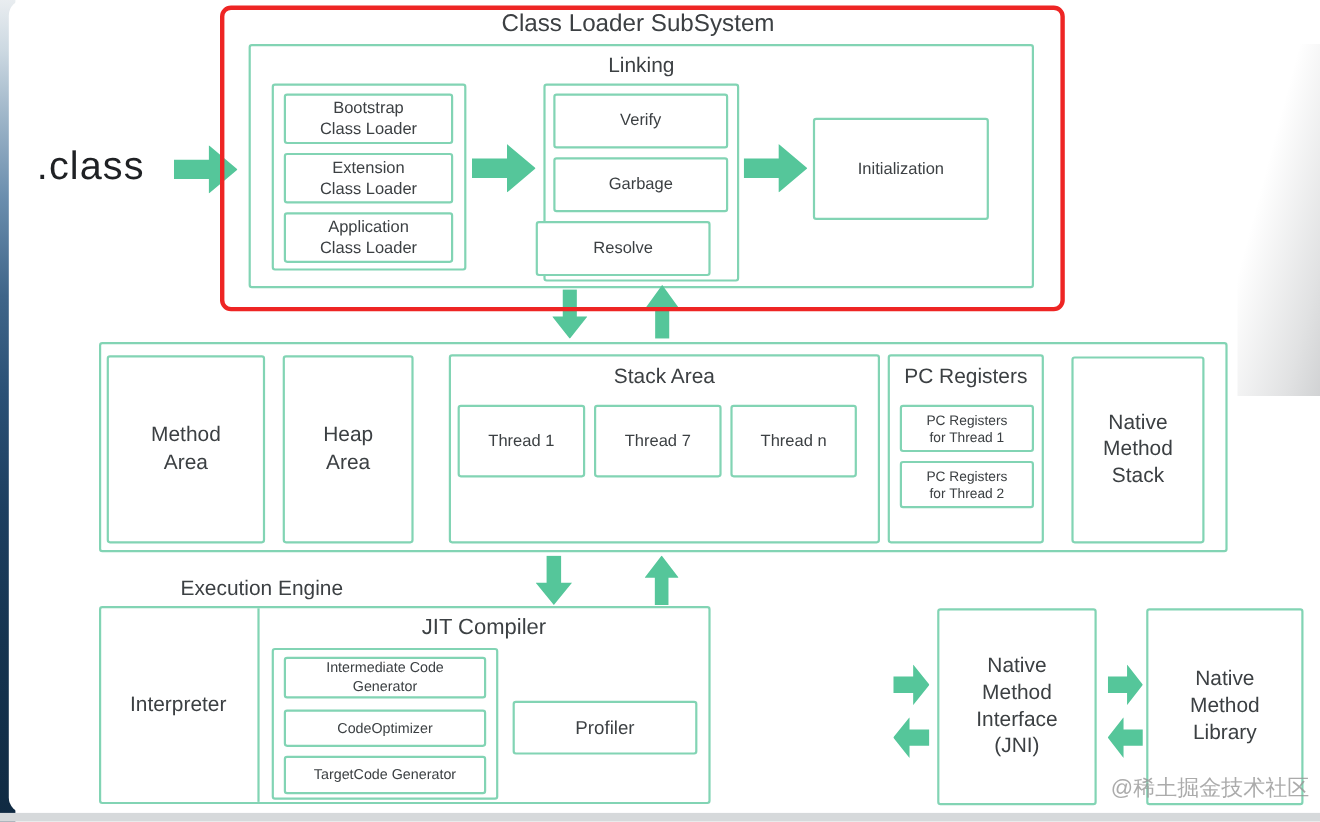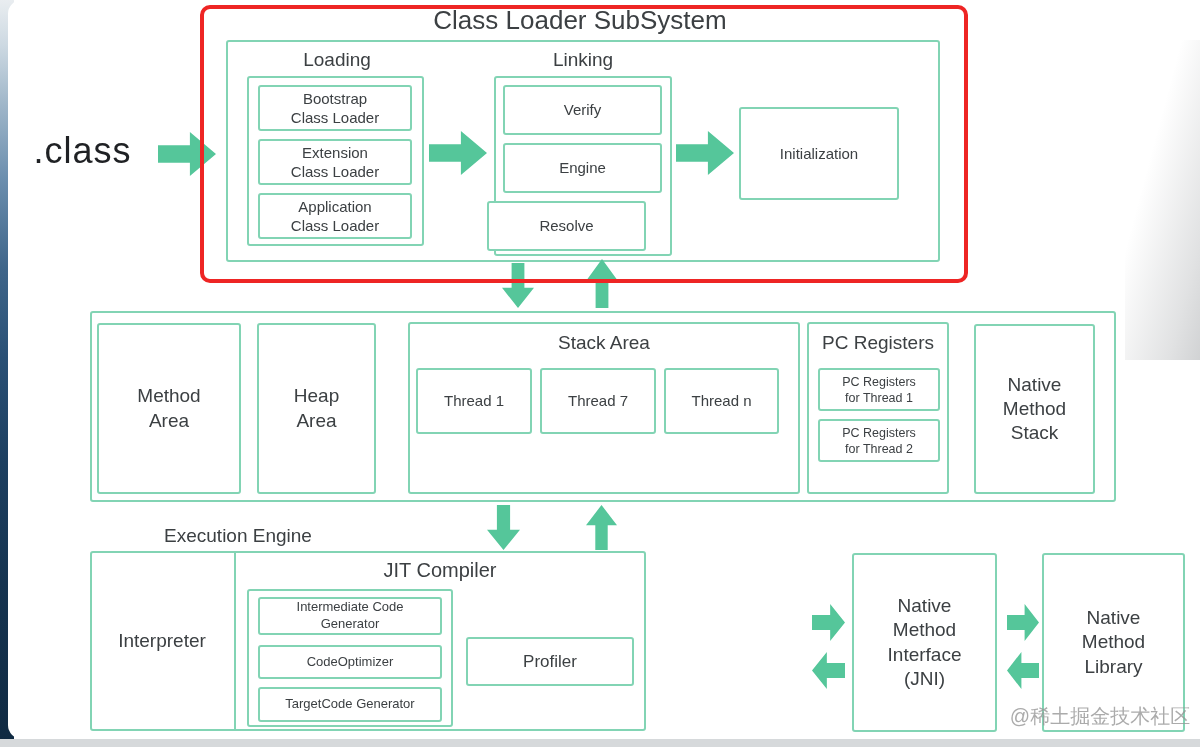--- a/index.html
+++ b/index.html
@@ -57,21 +57,21 @@
   .arrow.left  { clip-path: polygon(100% 30%, 45% 30%, 45% 0, 0 50%, 45% 100%, 45% 70%, 100% 70%); }
   .arrow.down  { clip-path: polygon(30% 0, 70% 0, 70% 55%, 100% 55%, 50% 100%, 0 55%, 30% 55%); }
   .arrow.up    { clip-path: polygon(50% 0, 100% 45%, 70% 45%, 70% 100%, 30% 100%, 30% 45%, 0 45%); }
 
   .fs12 { font-size: 12.5px; }
   .fs13 { font-size: 13px; }
   .fs15 { font-size: 15px; }
   .fs17 { font-size: 17px; }
   .fs19 { font-size: 19px; }
   .fs20 { font-size: 20px; }
-  .fs22 { font-size: 26px; }
+  .fs22 { font-size: 22px; }
 
   .class-label {
     position: absolute; left: 20px; top: 120px; width: 125px; height: 62px;
     font-size: 36px; color: #1f2124; letter-spacing: 1px;
     display: flex; align-items: center; justify-content: center;
   }
   .watermark {
     position: absolute; left: 1010px; top: 701px; width: 180px; height: 30px;
     font-size: 20px; color: rgba(150,150,150,0.8); z-index: 6;
     display: flex; align-items: center; justify-content: center; white-space: nowrap;
@@ -91,21 +91,20 @@
   <div class="bottom-strip"></div>
 
   <div class="class-label">.class</div>
   <div class="arrow right" style="left:158px; top:132px; width:58px; height:44px;"></div>
 
   <div class="red-box"></div>
   <div class="label fs22" style="left:380px; top:7px; width:400px; height:28px;">Class Loader SubSystem</div>
 
   <div class="box nofill" style="left:226px; top:40px; width:714px; height:222px;"></div>
 
-  <div class="label fs19" style="left:257px; top:47px; width:160px; height:26px;">Loading</div>
   <div class="box" style="left:247px; top:76px; width:177px; height:170px;"></div>
   <div class="box" style="left:258px; top:85px; width:154px; height:46px;">
     <div class="label fs15">Bootstrap
 Class Loader</div>
   </div>
   <div class="box" style="left:258px; top:139px; width:154px; height:46px;">
     <div class="label fs15">Extension
 Class Loader</div>
   </div>
   <div class="box" style="left:258px; top:193px; width:154px; height:46px;">
@@ -114,21 +113,21 @@
   </div>
 
   <div class="arrow right" style="left:429px; top:131px; width:58px; height:44px;"></div>
 
   <div class="label fs19" style="left:503px; top:47px; width:160px; height:26px;">Linking</div>
   <div class="box" style="left:494px; top:76px; width:178px; height:180px;"></div>
   <div class="box" style="left:503px; top:85px; width:159px; height:50px;">
     <div class="label fs15">Verify</div>
   </div>
   <div class="box" style="left:503px; top:143px; width:159px; height:50px;">
-    <div class="label fs15">Engine</div>
+    <div class="label fs15">Garbage</div>
   </div>
   <div class="box" style="left:487px; top:201px; width:159px; height:50px;">
     <div class="label fs15">Resolve</div>
   </div>
 
   <div class="arrow right" style="left:676px; top:131px; width:58px; height:44px;"></div>
 
   <div class="box" style="left:739px; top:107px; width:160px; height:93px;">
     <div class="label fs15">Initialization</div>
   </div>

